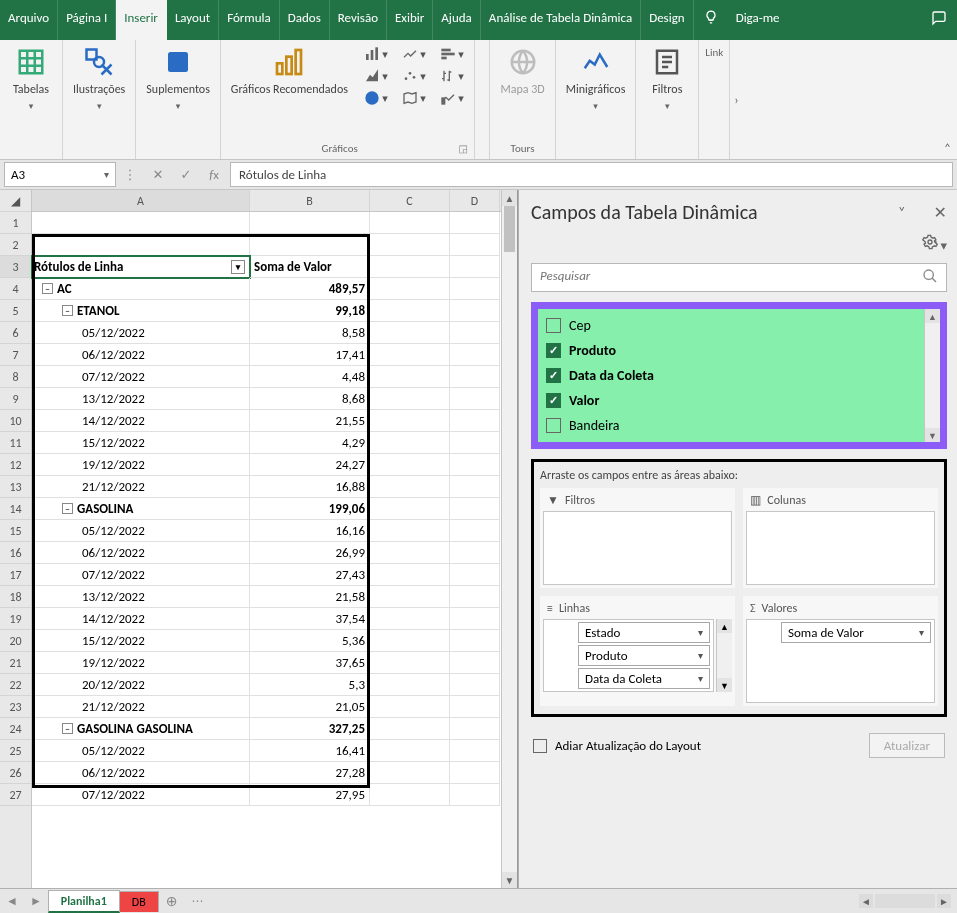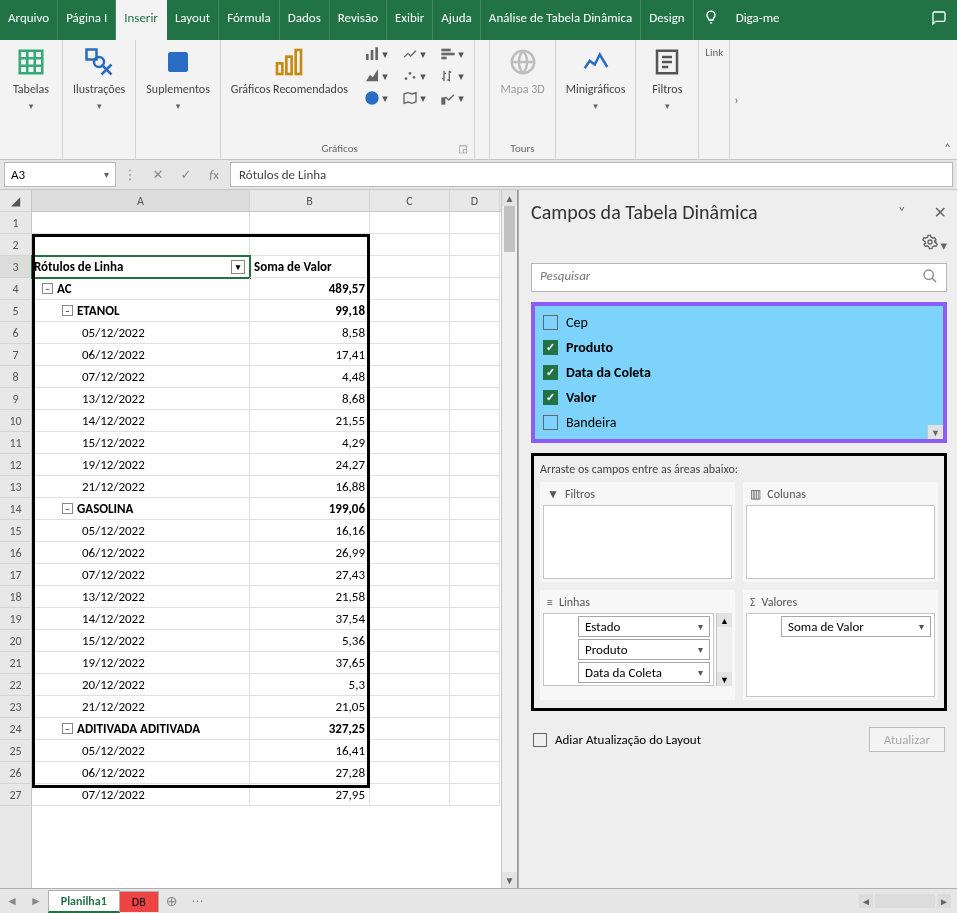--- a/index.html
+++ b/index.html
@@ -61,21 +61,21 @@
 
 .pane { flex:1; background:#eee; border-left:1px solid #b0b0b0; padding:10px 10px 6px 12px; display:flex; flex-direction:column; gap:10px; }
 .pane-hdr { display:flex; align-items:center; gap:16px; }
 .pane-hdr h2 { font-size:20px; font-weight:400; color:#333; flex:1; white-space:nowrap; overflow:hidden;}
 .pane-hdr .chev { font-size:14px; color:#666; }
 .pane-hdr .close { font-size:16px; color:#666; margin-left:12px; cursor:pointer;}
 .pane-sub { font-size:13px; color:#333; display:flex; align-items:center;}
 .pane-sub .gear { margin-left:auto; color:#666; cursor:pointer;}
 .searchbox { display:flex; align-items:flex-start; background:#fff; border:1px solid #b7b7b7; padding:4px 8px;}
 .searchbox input { border:none; outline:none; flex:1; font-size:13px; font-style:italic; color:#888; background:transparent;}
-.fieldlist-wrap { border:4px solid #8b5cf6; background:#7dd3fc; position:relative; display:flex;align-items:flex-end;}
+.fieldlist-wrap { border:7px solid #8b5cf6; background:#86efac; position:relative; display:flex;}
 .fieldlist { flex:1; padding:4px 6px;}
 .fieldlist .fld { display:flex; align-items:center; gap:8px; padding:4px 2px; font-size:14px;}
 .fieldlist .fld .cb { width:15px; height:15px; border:1px solid #666; display:flex;align-items:center;justify-content:center;}
 .fieldlist .fld .cb.checked { background:#217346; border-color:#217346; color:#fff; font-size:11px;}
 .fieldlist .fld.bold { font-weight:700;}
 .fieldlist .more { color:#1a6fc9; font-size:13px; padding:4px 2px; cursor:pointer;}
 .mini-scroll { width:16px; background:#f0f0f0; border-left:1px solid #c6c6c6; position:relative;}
 .mini-scroll .up,.mini-scroll .dn{height:14px;display:flex;align-items:center;justify-content:center;font-size:9px;color:#666;background:#e3e3e3;}
 .mini-scroll .dn{position:absolute;bottom:0;width:100%;}
 .areas-wrap { border:3px solid #000; padding:6px 6px 8px; }
@@ -514,21 +514,21 @@
             <div class="cell cA" style="padding-left: 50px;">
               <span>21/12/2022</span>
             </div>
             <div class="cell cB">21,05</div>
             <div class="cell cC"></div>
             <div class="cell cD"></div>
           </div>
           <div class="row">
             <div class="cell cA bold" style="padding-left: 30px;">
               <span class="collapse-ico">−</span>
-              <span>ADITIVADA ADITIVADA</span>
+              <span>GASOLINA GASOLINA</span>
             </div>
             <div class="cell cB bold">327,25</div>
             <div class="cell cC"></div>
             <div class="cell cD"></div>
           </div>
           <div class="row">
             <div class="cell cA" style="padding-left: 50px;">
               <span>05/12/2022</span>
             </div>
             <div class="cell cB">16,41</div>

